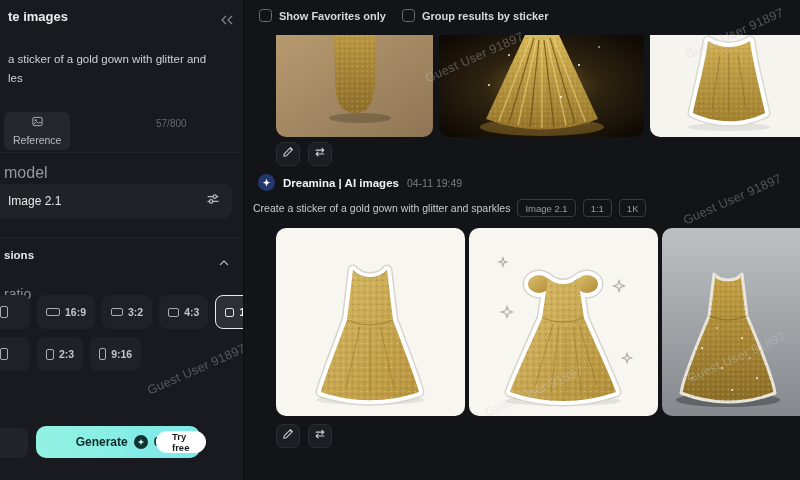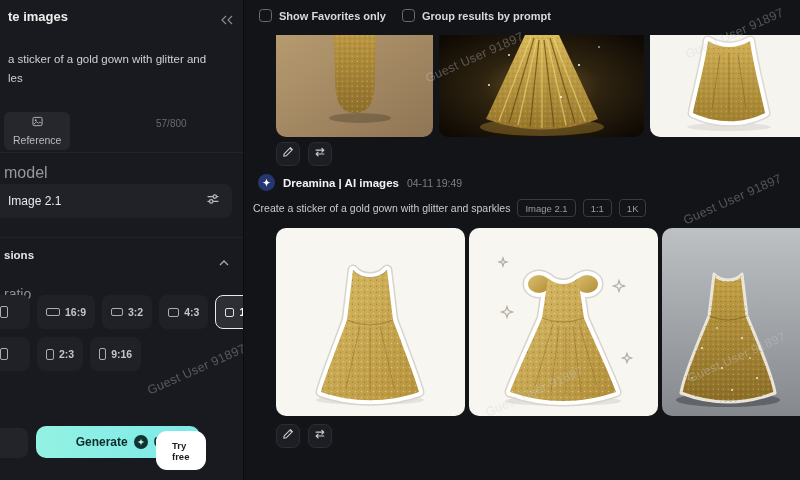--- a/index.html
+++ b/index.html
@@ -29,21 +29,21 @@
   .chip { height:34px; background:#202127; border-radius:8px; display:flex; align-items:center;
     justify-content:center; gap:5px; color:#c3c5c9; font-size:10.5px; font-weight:600; padding:0 9px; }
   .chip.sel { background:#2e2f35; border:1.5px solid #e9eaec; color:#ffffff; }
   .ricon { display:inline-block; border:1.2px solid currentColor; border-radius:2px; opacity:.85; }
   .gen-frag { position:absolute; left:-12px; top:428px; width:40px; height:30px; background:#23242a; border-radius:8px; }
   .generate-btn { position:absolute; left:36px; top:426px; width:164px; height:32px;
     background:linear-gradient(90deg,#93f2e2,#7ce9e9); border-radius:10px;
     display:flex; align-items:center; justify-content:center; gap:6px;
     font-size:12px; font-weight:700; color:#0d2b28; }
   .coin { width:14px; height:14px; border-radius:50%; background:#0f3331; display:flex; align-items:center; justify-content:center; }
-  .try-free { position:absolute; left:156px; top:431px; width:50px; height:39px; background:#ffffff;
+  .try-free { position:absolute; left:156px; top:431px; width:50px; height:22px; background:#ffffff;
     border-radius:11px; display:flex; align-items:center; justify-content:center;
     font-size:9.5px; font-weight:700; color:#1b1c20; z-index:5;padding-left:16px; }
 
   
   .main { position:absolute; left:240px; top:0; width:560px; height:480px; overflow:hidden;margin-left:8px; }
   .toolbar { position:absolute; left:11px; top:9px; display:flex; align-items:center; gap:16px; }
   .cb-group { display:flex; align-items:center; gap:7px; }
   .cb { width:13px; height:13px; border:1.5px solid #696c73; border-radius:3.5px; background:transparent; }
   .cb-label { font-size:11px; font-weight:600; color:#d8d9dc; }
 
@@ -180,21 +180,21 @@
 
   <div class="main">
 
     <div class="toolbar">
       <div class="cb-group">
         <span class="cb"></span>
         <span class="cb-label">Show Favorites only</span>
       </div>
       <div class="cb-group">
         <span class="cb"></span>
-        <span class="cb-label">Group results by prompt</span>
+        <span class="cb-label">Group results by sticker</span>
       </div>
     </div>
 
     <div class="img r1a">
       <svg width="157" height="102" viewBox="0 0 157 102">
         <defs>
           <linearGradient id="r1a-bg" x1="0" y1="0" x2="1" y2="1">
               <stop offset="0" stop-color="#b69b70"></stop>
               <stop offset="1" stop-color="#8f7554"></stop>
             </linearGradient>

